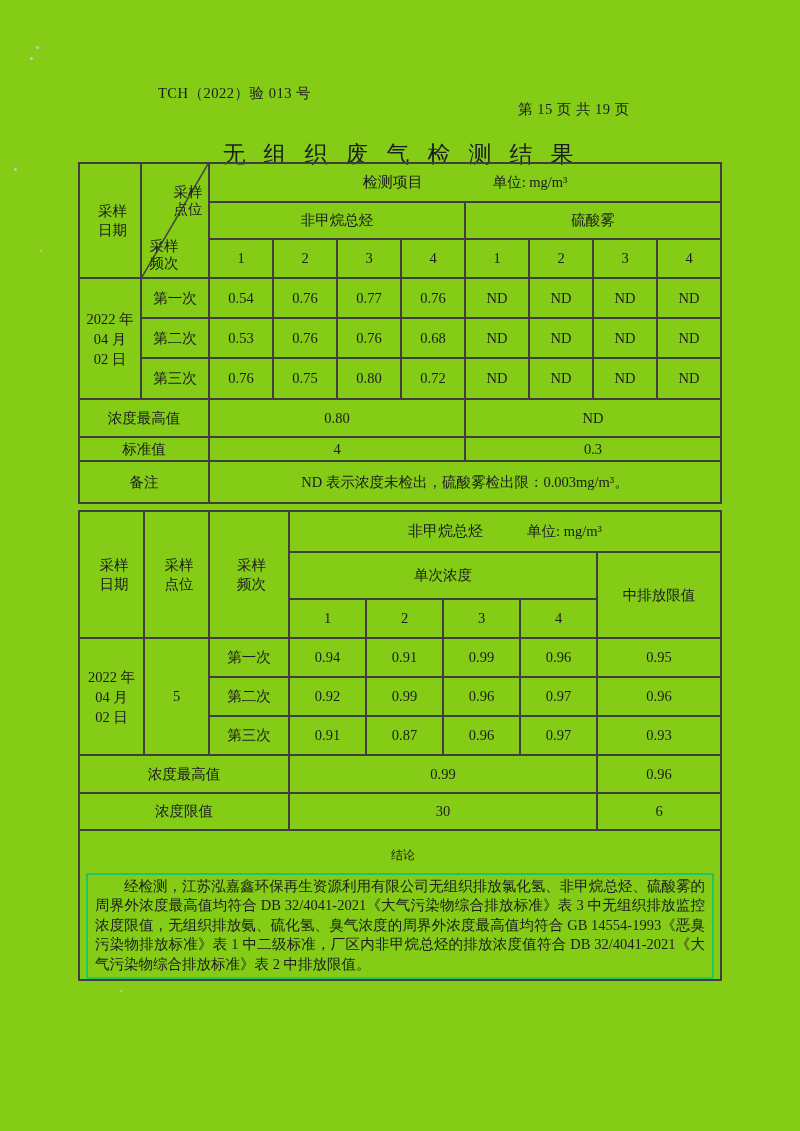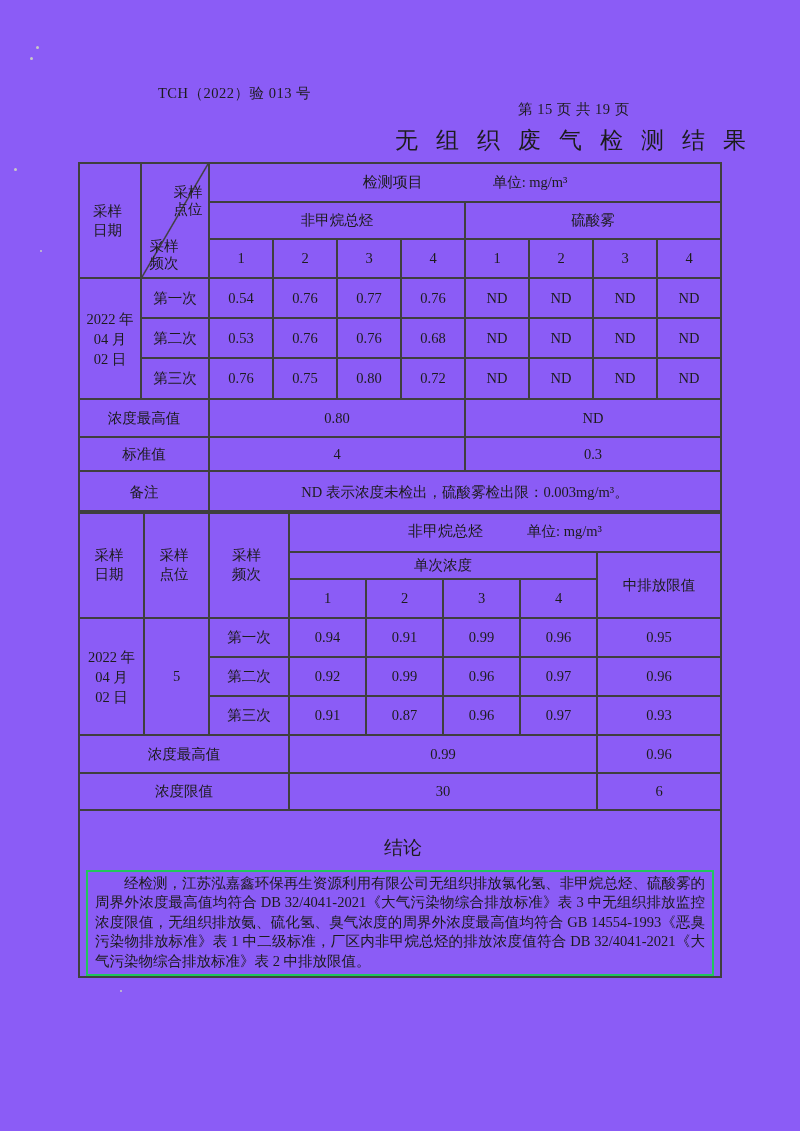--- a/index.html
+++ b/index.html
@@ -4,37 +4,37 @@
 <style>
   html,body{margin:0;padding:0;}
   body{
     background:#e8e8e8;
     font-family:"Liberation Serif","DejaVu Serif",serif;
   }
   .page{
     position:relative;
     width:800px;height:1131px;
     margin:0 auto;
-    background:#8b5cf6;
+    background:#84cc16;
     color:#1c1c1c;
     overflow:hidden;
   }
   .doc-header-item{
     position:absolute;
     font-size:14.5px;
     letter-spacing:0.5px;
     white-space:nowrap;
   }
   .doc-number{left:158px;top:84px;}
   .page-indicator{left:518px;top:100px;}
   .title{
     position:absolute;
     left:0;top:121px;width:760px;
-    margin:4px;
-    text-align:right;
+    margin:18px;
+    text-align:center;
     font-size:23px;
     font-weight:normal;
     letter-spacing:18px;
     text-indent:18px;
     white-space:nowrap;
   }
   table.t{
     position:absolute;
     left:78px;
     border-collapse:collapse;
@@ -49,21 +49,21 @@
     vertical-align:middle;
     padding:0;
     font-size:14.5px;
     color:#1c1c1c;
   }
   .zh{font-size:15px;}
   .narrow{
     display:inline-block;
     width:34px;
     line-height:19px;
-    text-align:left;
+    text-align:right;
   }
   .dateline{display:block;line-height:20px;white-space:nowrap;}
   .pair{
     display:flex;
     justify-content:center;
     align-items:center;
   }
   .pair-t1{gap:70px;}
   .pair-t2{gap:44px;}
   td.diag{
@@ -78,22 +78,22 @@
     position:absolute;top:20px;right:3px;
     width:34px;line-height:17px;font-size:14.5px;text-align:center;
   }
   .diag-bottom{
     position:absolute;bottom:5px;left:5px;
     width:34px;line-height:17px;font-size:14.5px;text-align:center;
   }
   td.note-cell{text-align:left;padding-left:14px;}
   td.concl-cell{vertical-align:top;text-align:left;}
   .concl-label{
-    padding:24px 0 0 6px;
-    font-size:19px;
+    padding:16px 0 0 6px;
+    font-size:12px;
   }
   .concl-box{
     margin:9px 6px 0 6px;
     border:2px solid #22c55e;
     padding:2px 7px 3px 7px;
   }
   .concl-text{
     margin:0;
     font-size:14.5px;
     line-height:19.4px;
@@ -195,21 +195,21 @@
       <td>ND</td>
       <td>ND</td>
       <td>ND</td>
       <td>ND</td>
     </tr>
     <tr style="height:38px">
       <td colspan="2" class="zh">浓度最高值</td>
       <td colspan="4">0.80</td>
       <td colspan="4">ND</td>
     </tr>
-    <tr style="height:34px">
+    <tr style="height:24px">
       <td colspan="2" class="zh">标准值</td>
       <td colspan="4">4</td>
       <td colspan="4">0.3</td>
     </tr>
     <tr style="height:42px">
       <td colspan="2" class="zh">备注</td>
       <td colspan="8" class="note-cell">ND 表示浓度未检出，硫酸雾检出限：0.003mg/m³。</td>
     </tr>
   </tbody>
     </table>
@@ -236,21 +236,21 @@
       <td rowspan="3">
         <span class="narrow">采样频次</span>
       </td>
       <td colspan="5">
         <div class="pair pair-t2">
           <span class="zh">非甲烷总烃</span>
           <span>单位: mg/m³</span>
         </div>
       </td>
     </tr>
-    <tr style="height:27px">
+    <tr style="height:47px">
       <td colspan="4" class="zh">单次浓度</td>
       <td rowspan="2" class="zh">中排放限值</td>
     </tr>
     <tr style="height:39px">
       <td>1</td>
       <td>2</td>
       <td>3</td>
       <td>4</td>
     </tr>
     <tr style="height:39px">

